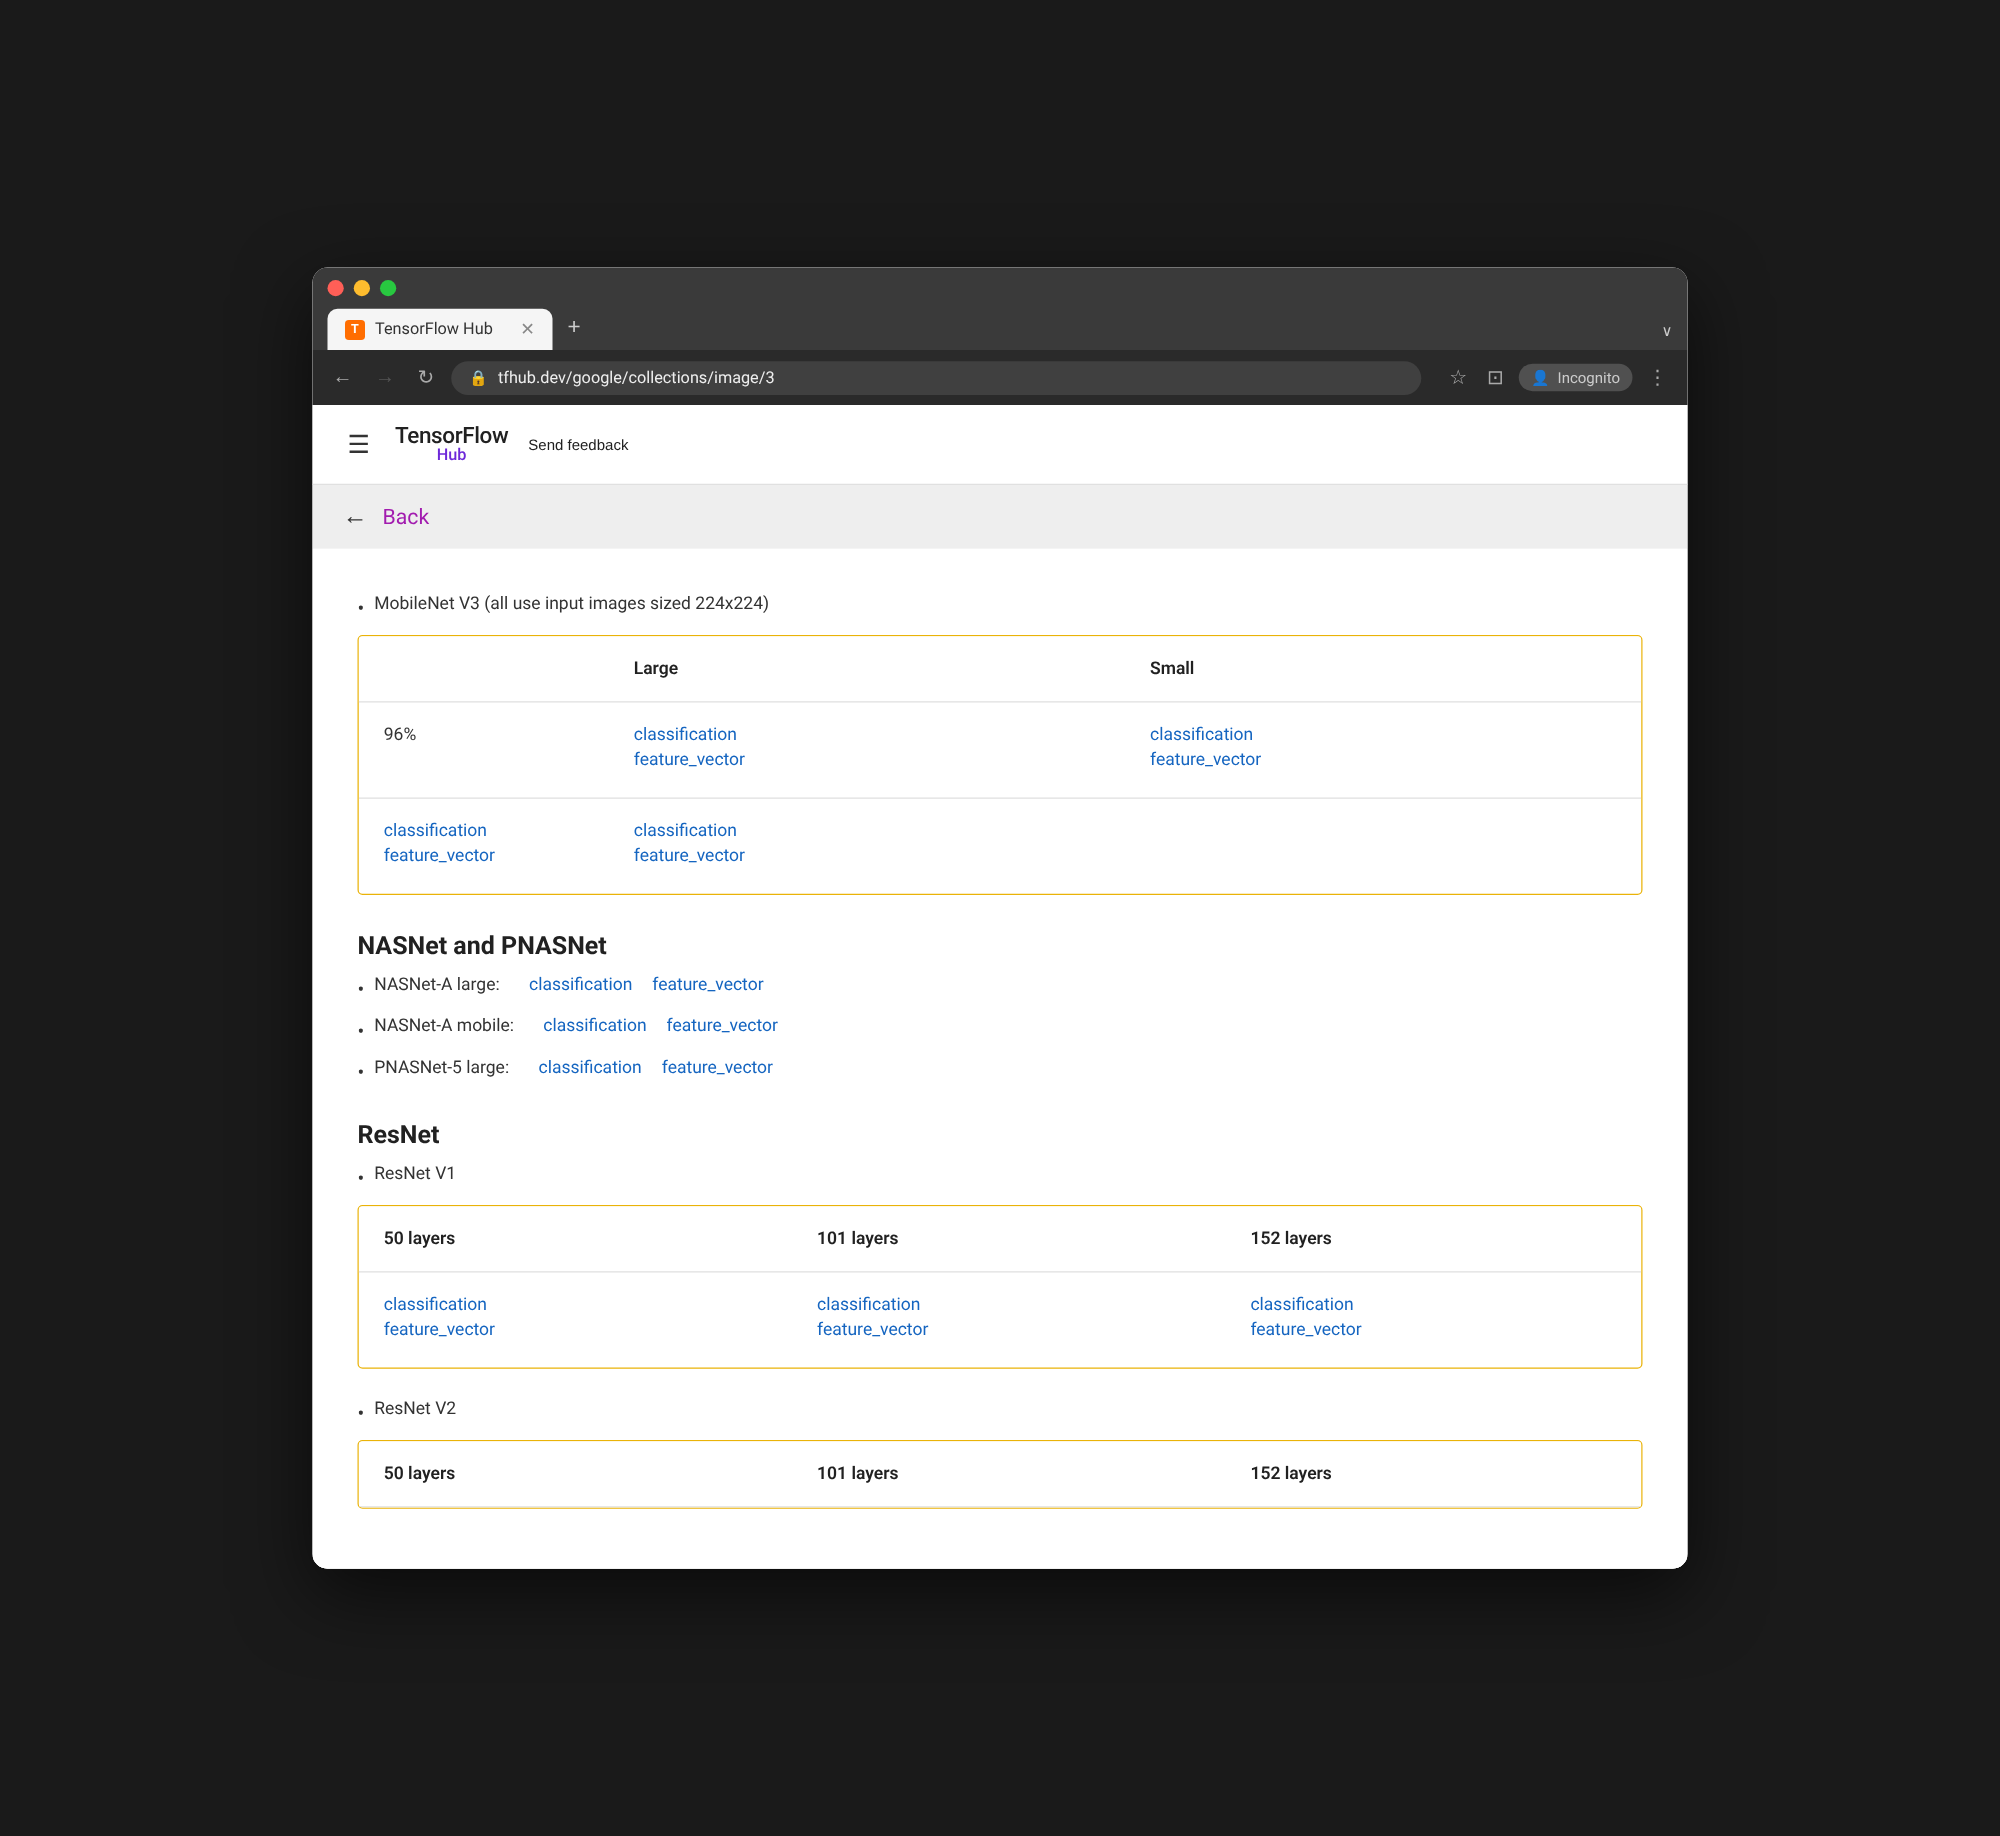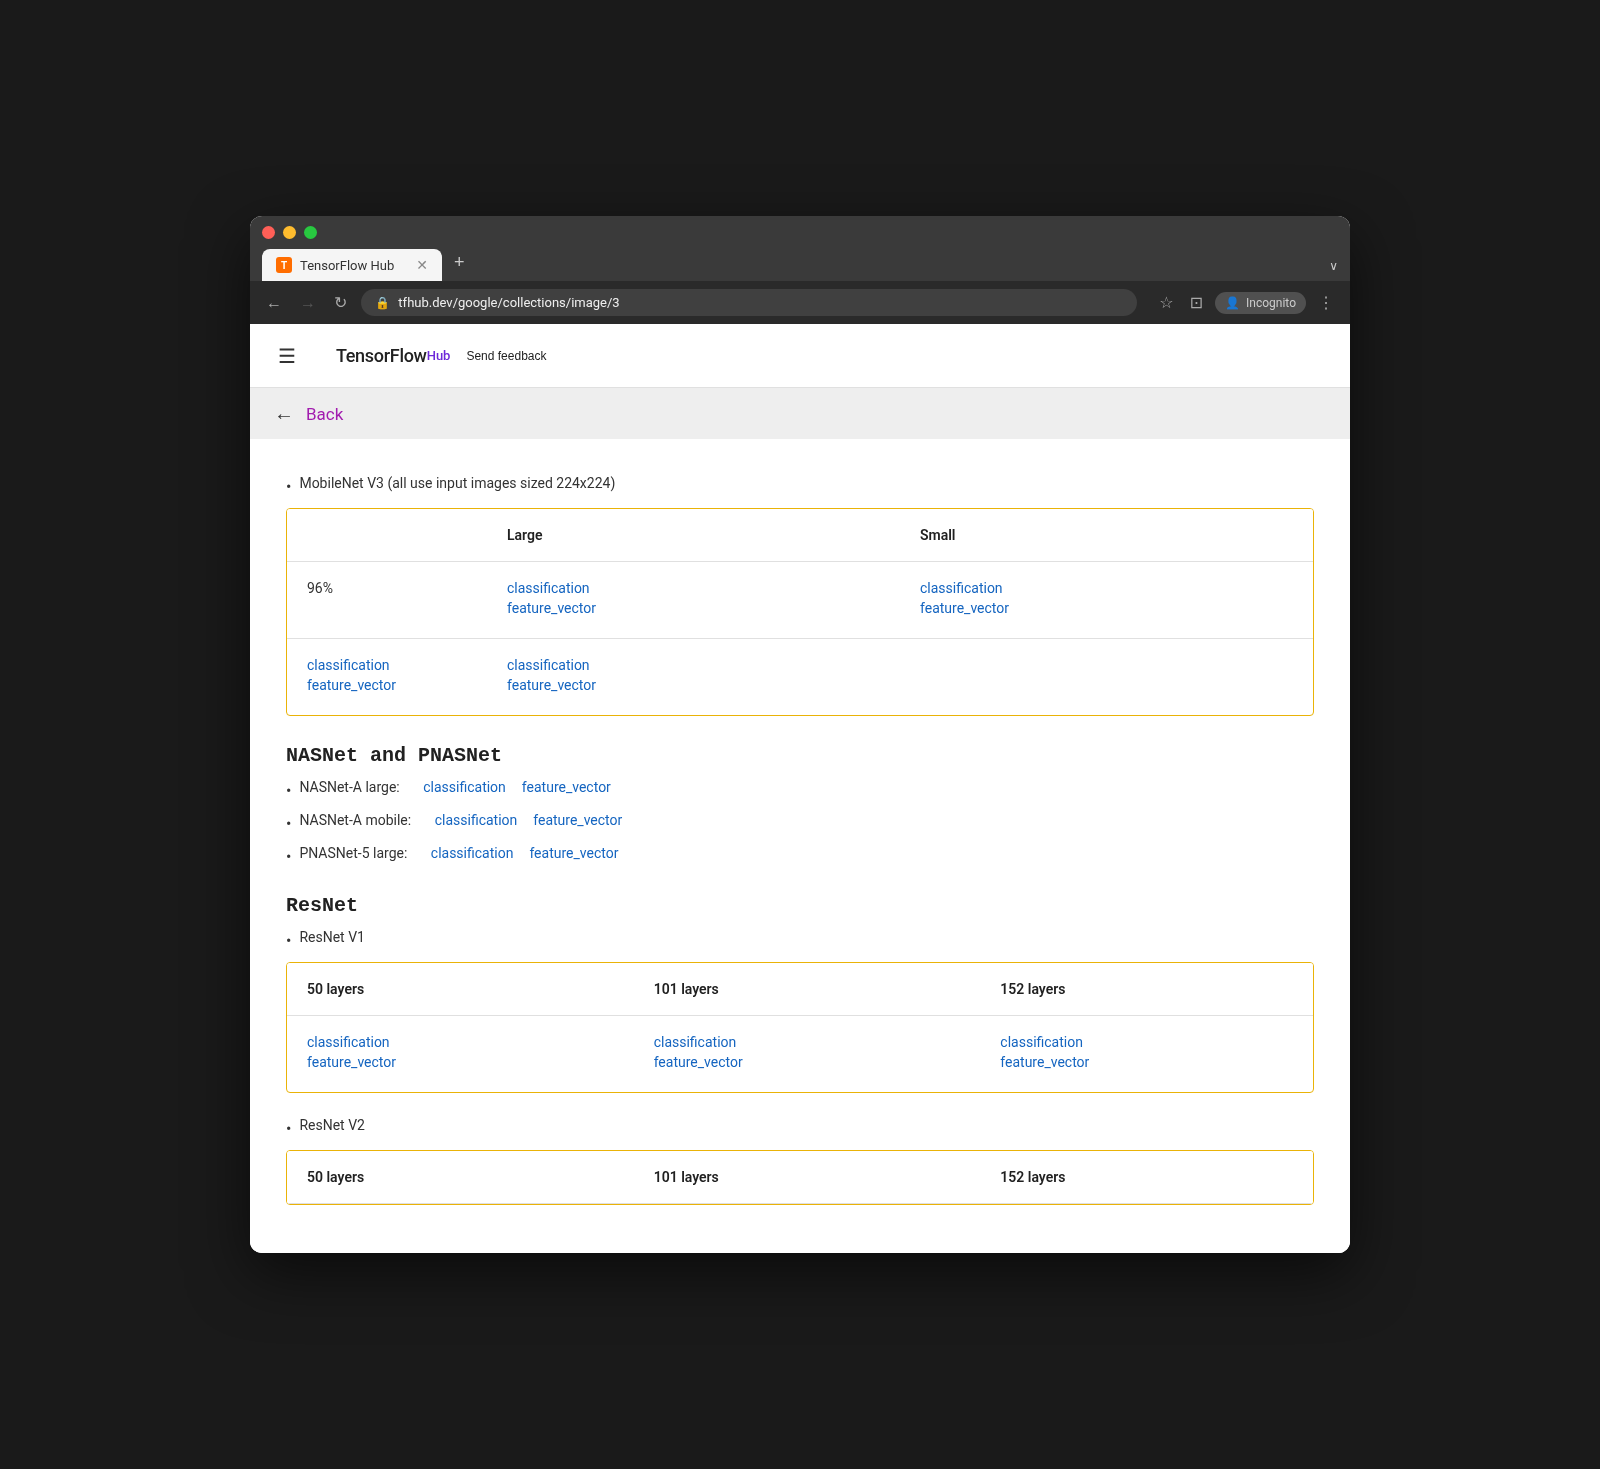--- a/index.html
+++ b/index.html
@@ -174,24 +174,23 @@
       background: none;
       border: none;
       cursor: pointer;
       color: #333;
       font-size: 20px;
       padding: 4px;
     }
 
     .brand {
       display: flex;
-      flex-direction: row;
+      flex-direction: column;
       align-items: center;
       line-height: 1;
-      margin-left: 20px;
     }
 
     .brand-tensorflow {
       font-size: 18px;
       font-weight: 500;
       color: #212121;
       letter-spacing: -0.3px;
     }
 
     .brand-hub {
@@ -341,21 +340,20 @@
     .table-3col .table-data-row {
       grid-template-columns: 1fr 1fr 1fr;
       gap: 14px;
     }
 
     .section-title {
       font-size: 20px;
       font-weight: 700;
       color: #212121;
       margin: 28px 0 12px;
-      font-family: Liberation Mono, monospace;
     }
   </style>
 </head>
 <body>
 
 <div class="browser-window">
 
   <div class="browser-chrome">
     <div class="traffic-lights">
       <div class="traffic-light tl-red"></div>

